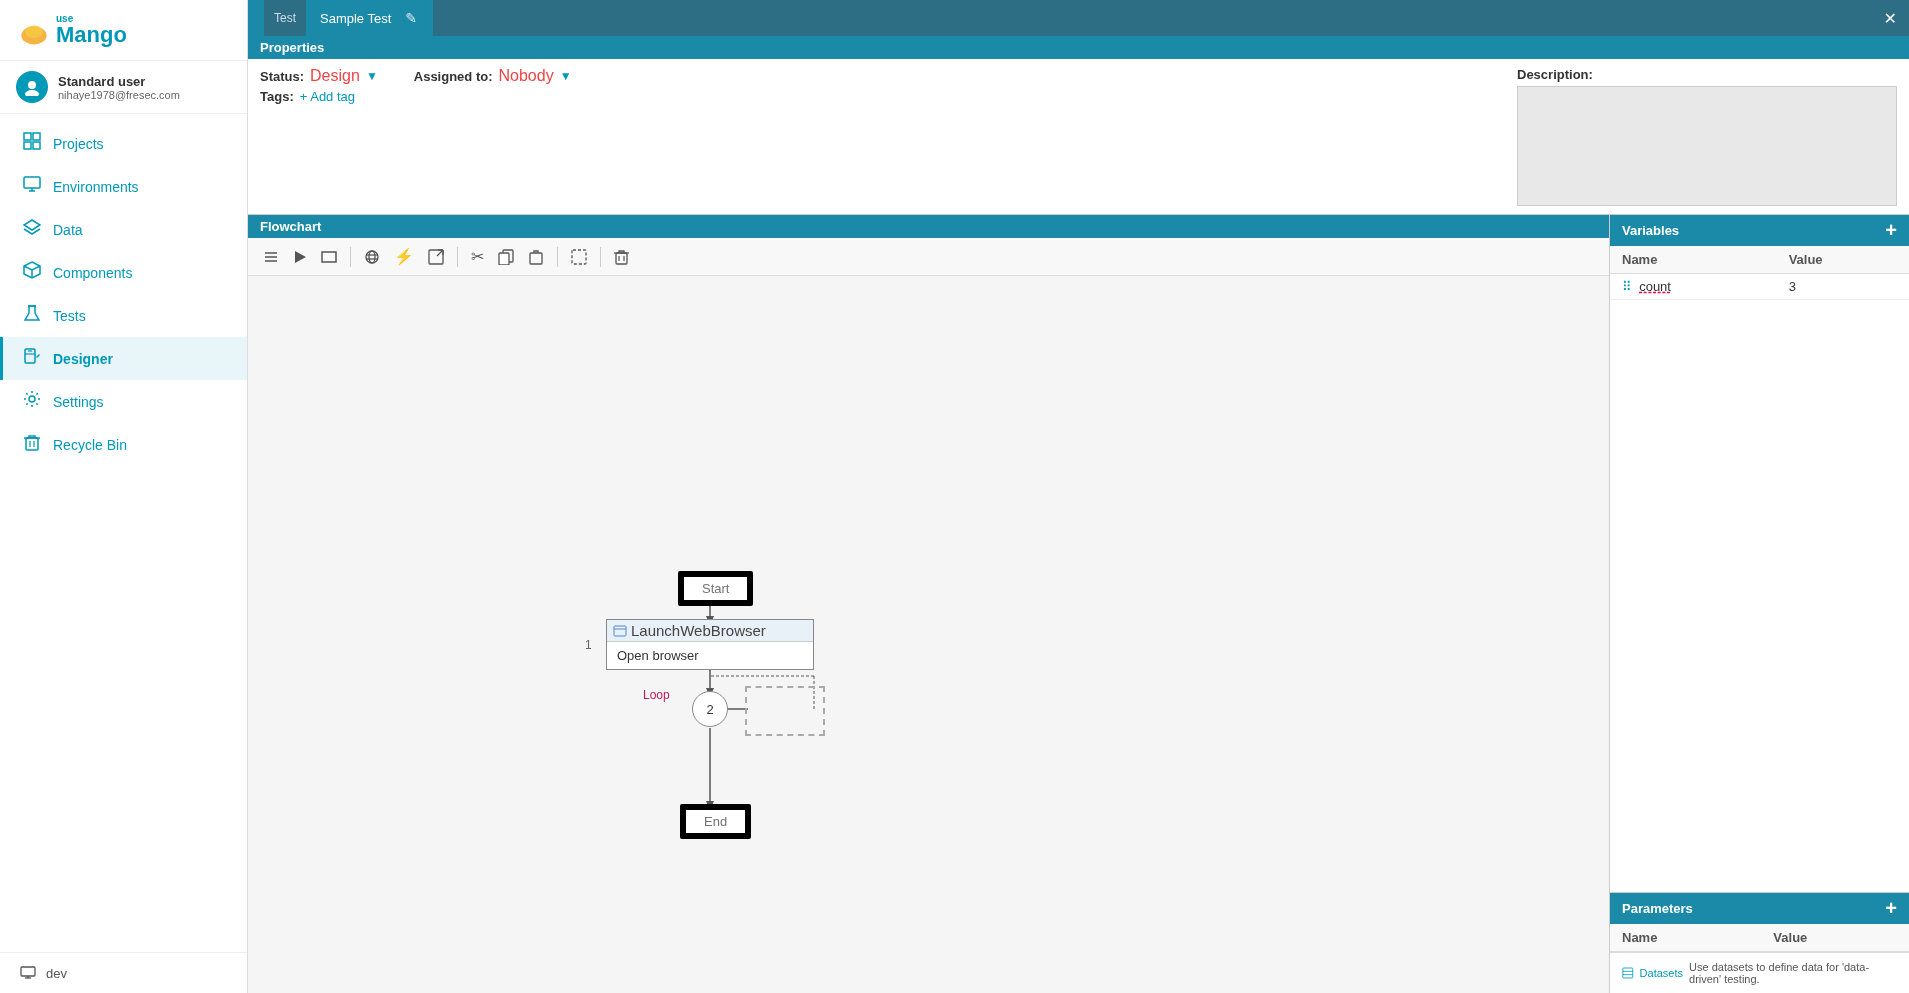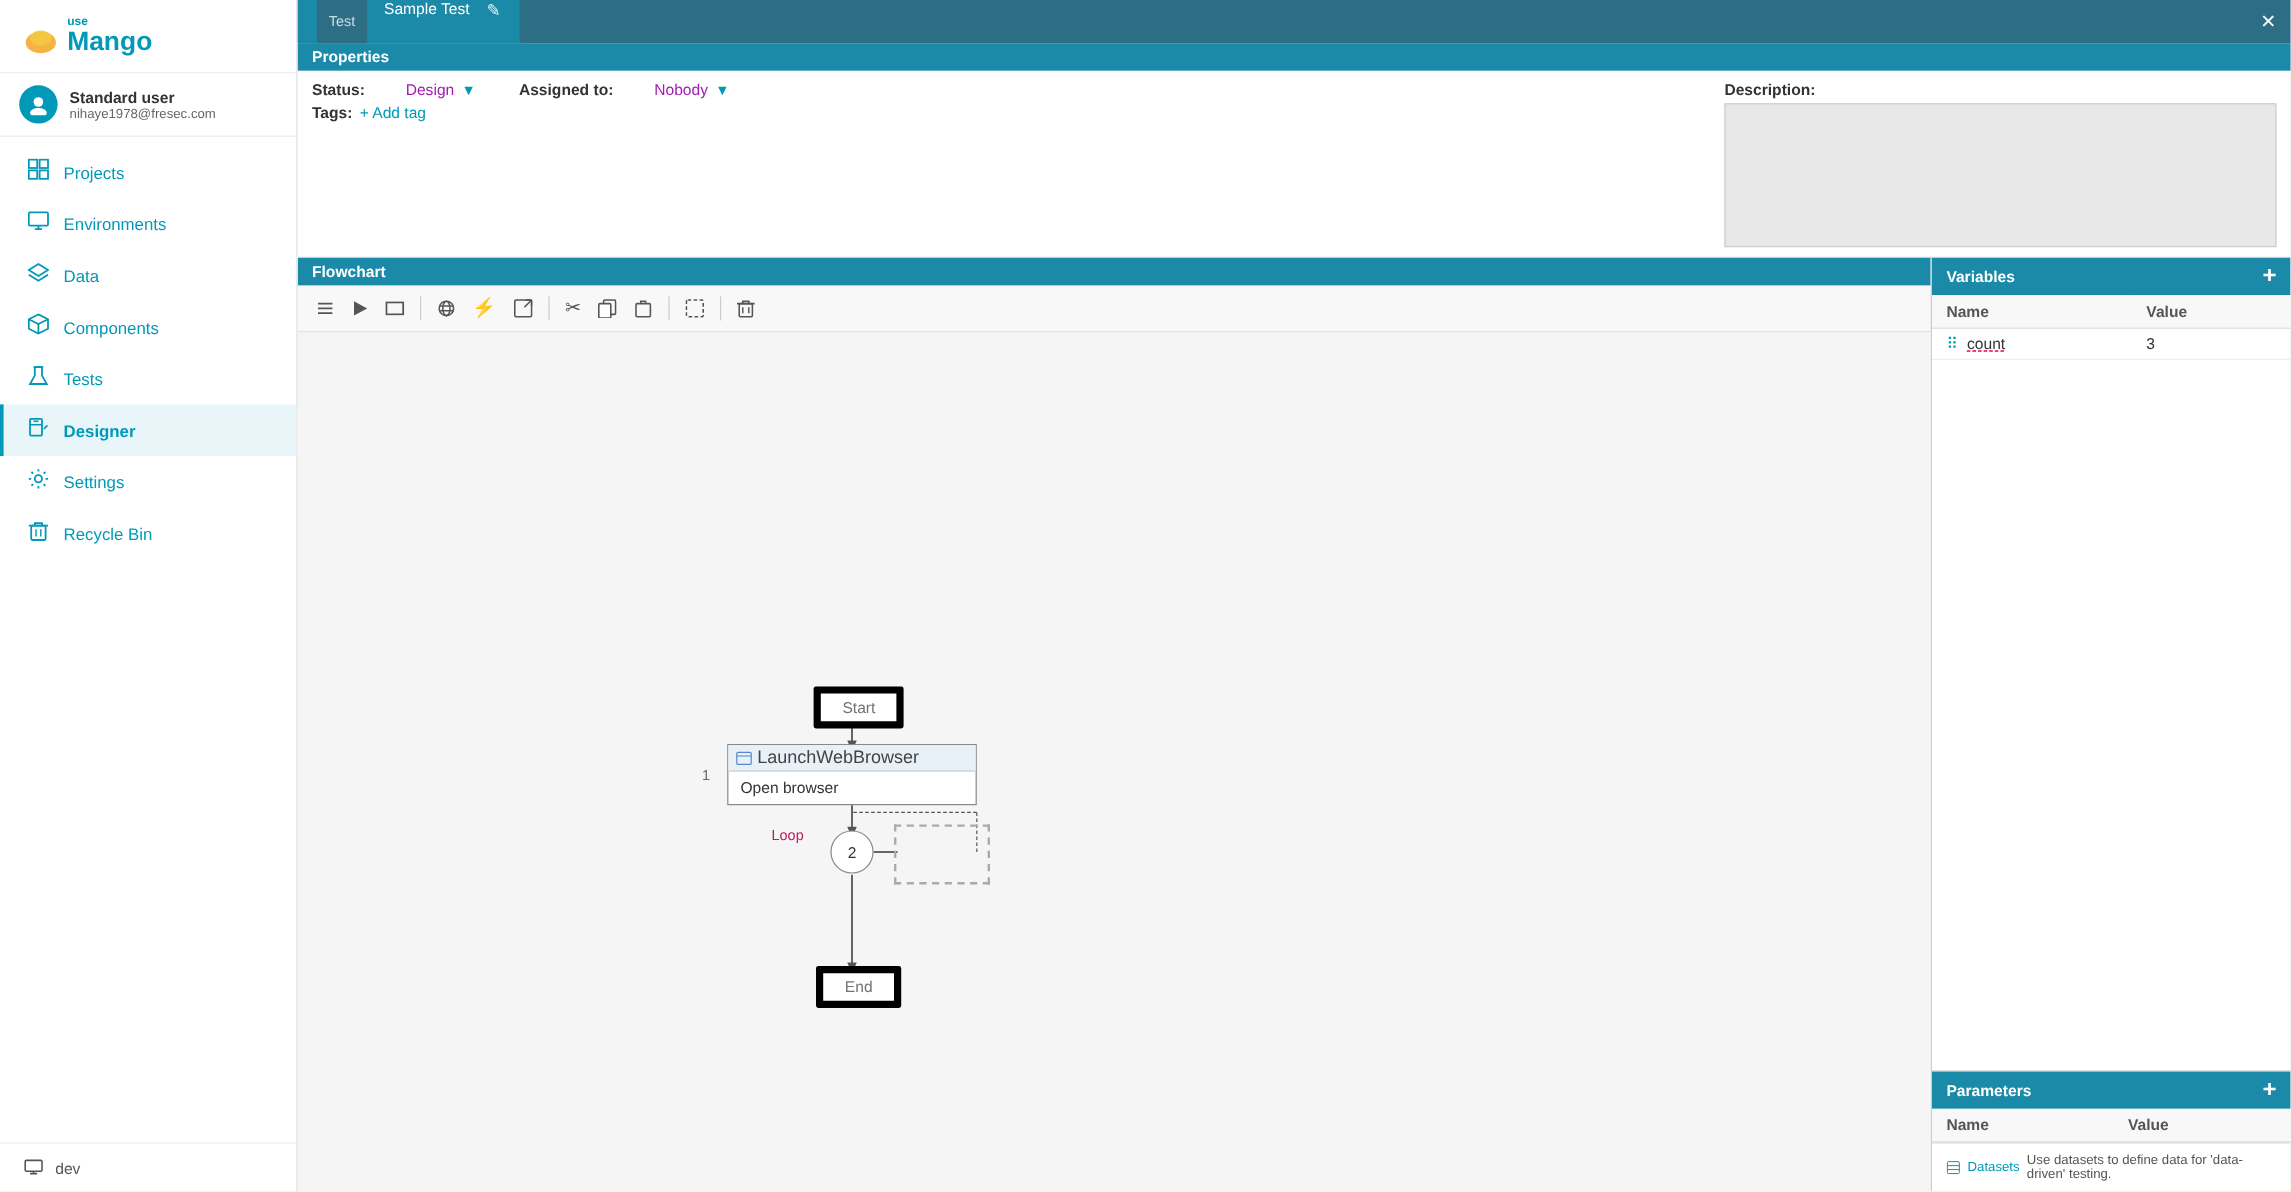--- a/index.html
+++ b/index.html
@@ -90,20 +90,21 @@
     
     .tab-bar {
       display: flex;
       align-items: center;
       background: #2d6e85;
       height: 36px;
       padding: 0;
     }
     .tab {
       display: flex;
+      align-items: center;
       gap: 6px;
       padding: 0 16px;
       height: 100%;
       background: #1a8aa8;
       color: white;
       font-size: 13px;
       cursor: pointer;
       border-right: 1px solid #2d6e85;
     }
     .tab-edit-icon { font-size: 14px; opacity: 0.85; }
@@ -129,29 +130,29 @@
     .properties-content {
       background: white;
       padding: 8px 12px;
       display: flex;
       align-items: flex-start;
       gap: 24px;
       border-bottom: 1px solid #ccc;
     }
     .prop-row { display: flex; align-items: center; gap: 6px; margin-bottom: 4px; }
     .prop-label { color: #333; font-weight: 600; font-size: 13px; }
-    .prop-value { color: #a21caf; font-size: 13px; margin-left: 28px; }
+    .prop-value { color: #ef4444; font-size: 16px; }
     .prop-dropdown {
       color: #0099b8;
       cursor: pointer;
       font-size: 12px;
     }
     .props-left { flex: 1; }
     .props-right {
-      width: 460px;
+      width: 380px;
       min-width: 280px;
     }
     .desc-label { color: #333; font-weight: 600; font-size: 13px; margin-bottom: 4px; }
     .desc-box {
       background: #e8e8e8;
       border: 1px solid #ccc;
       height: 120px;
       width: 100%;
     }
 

